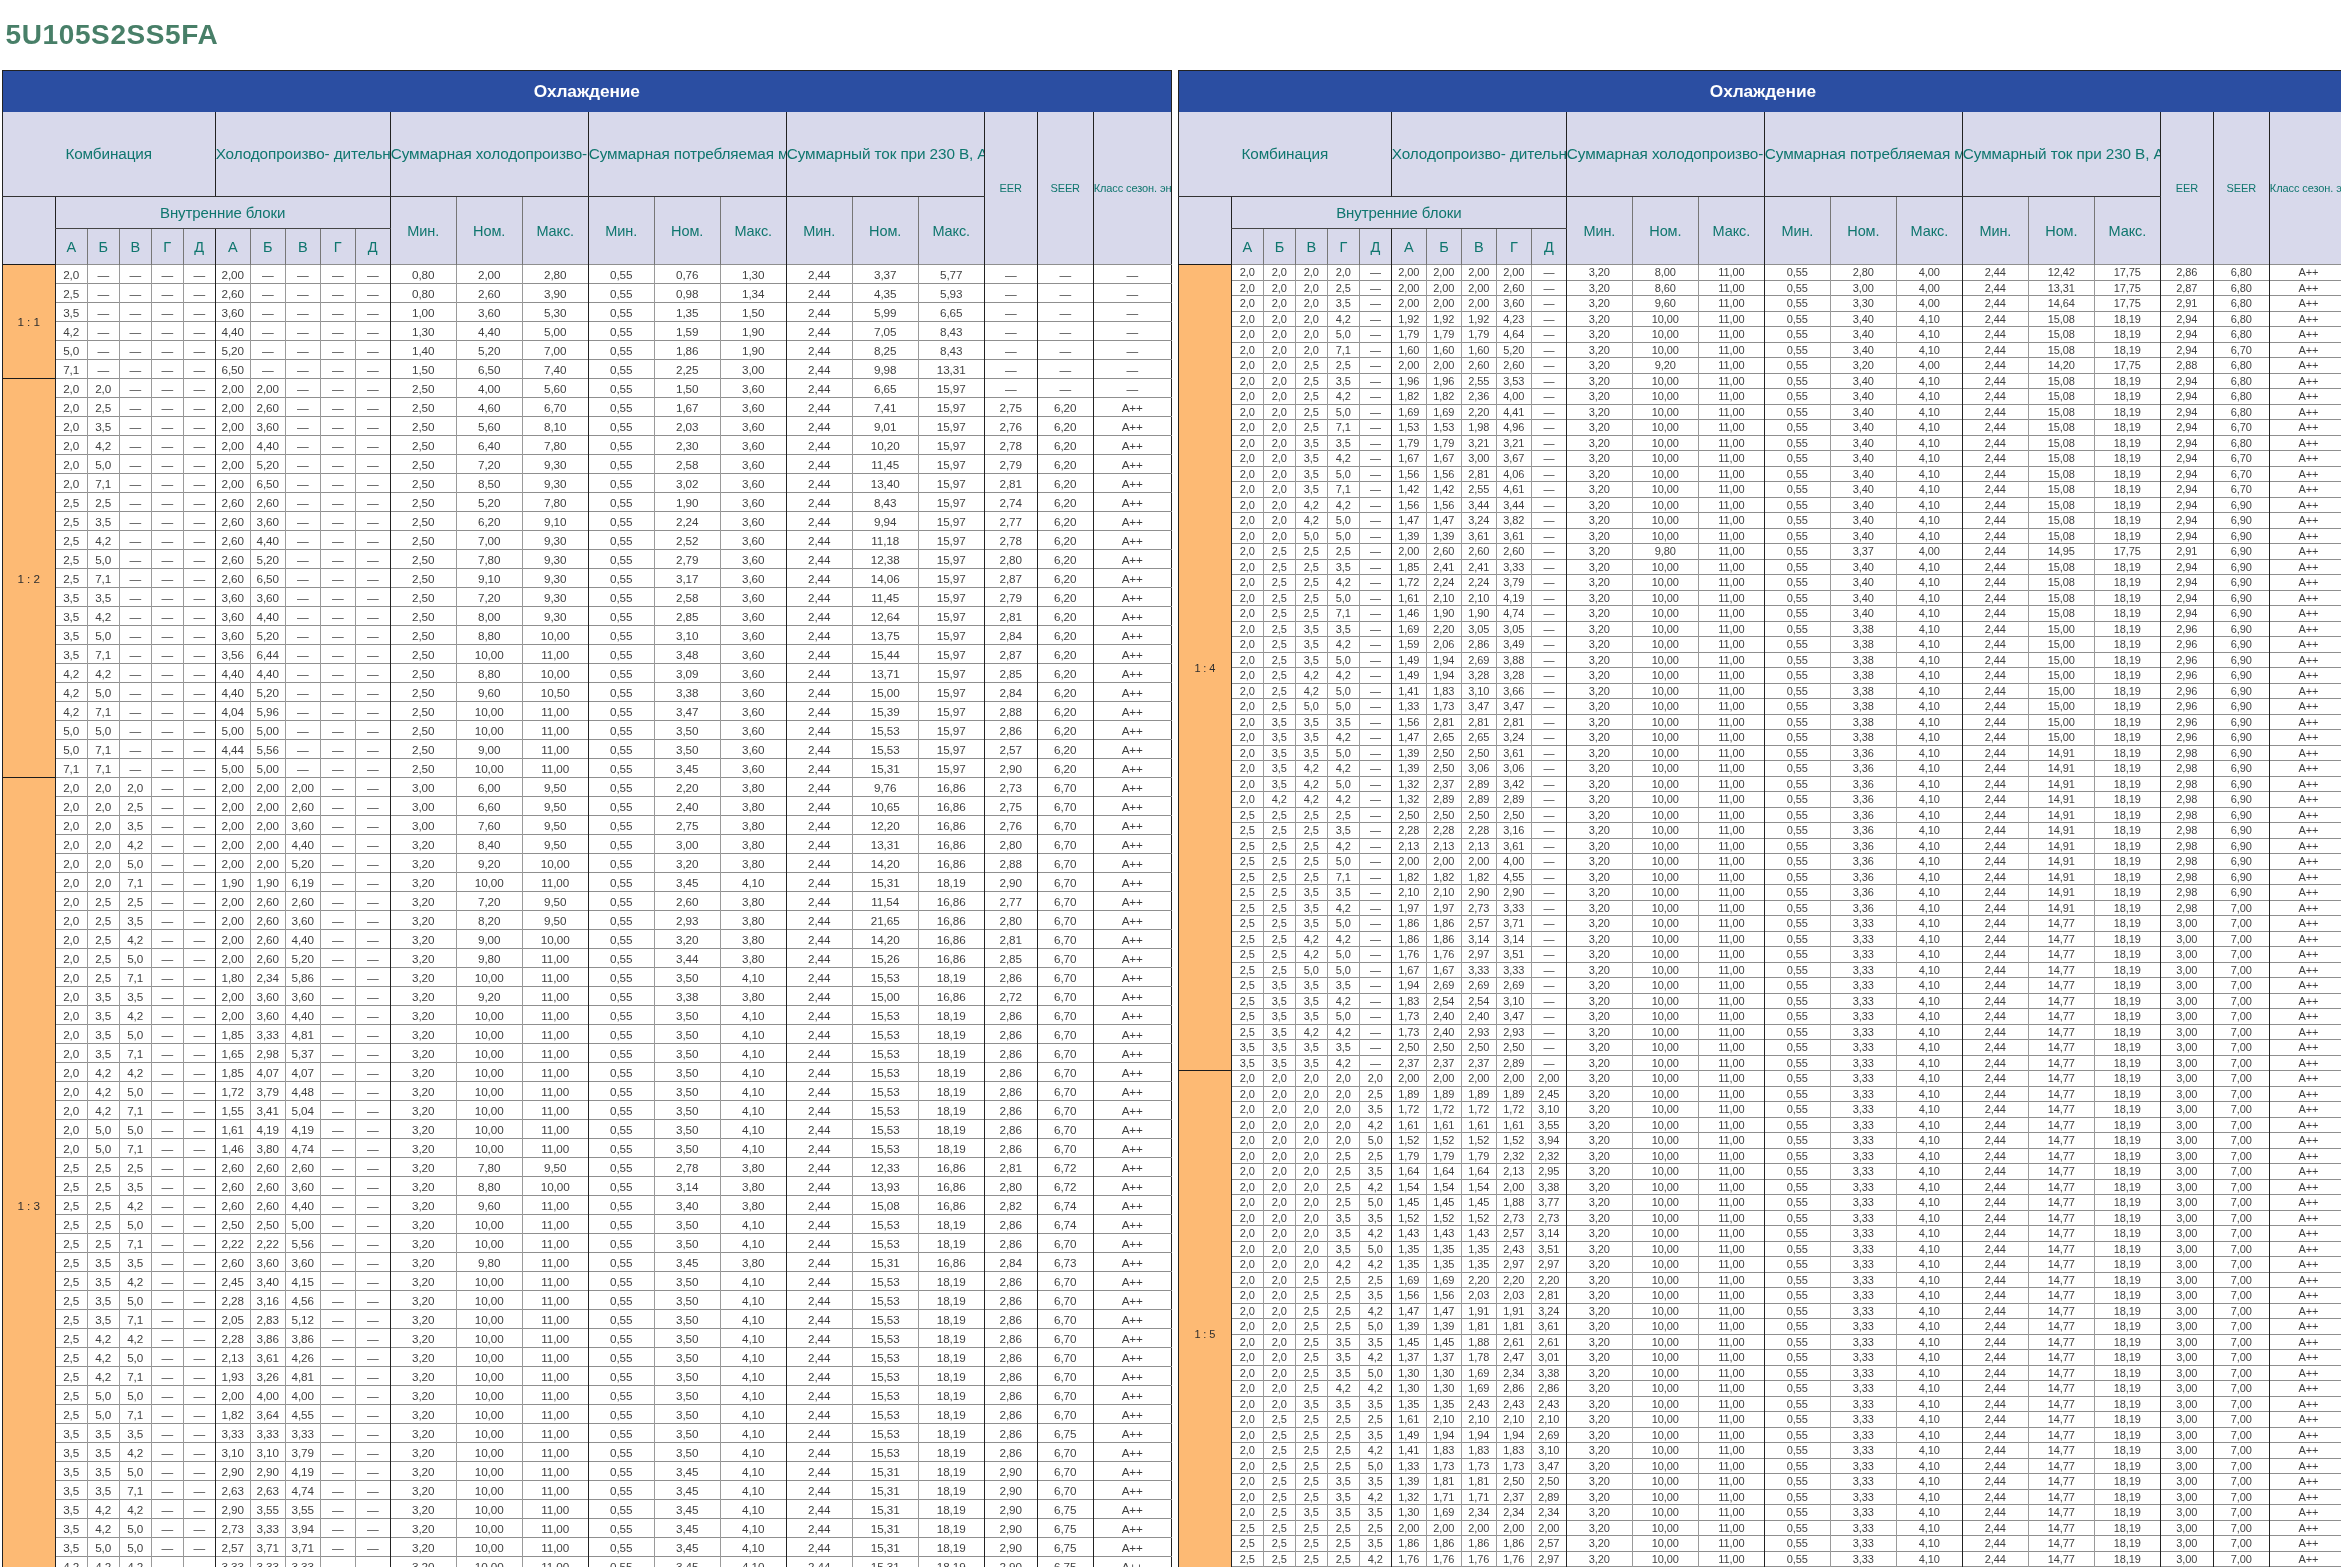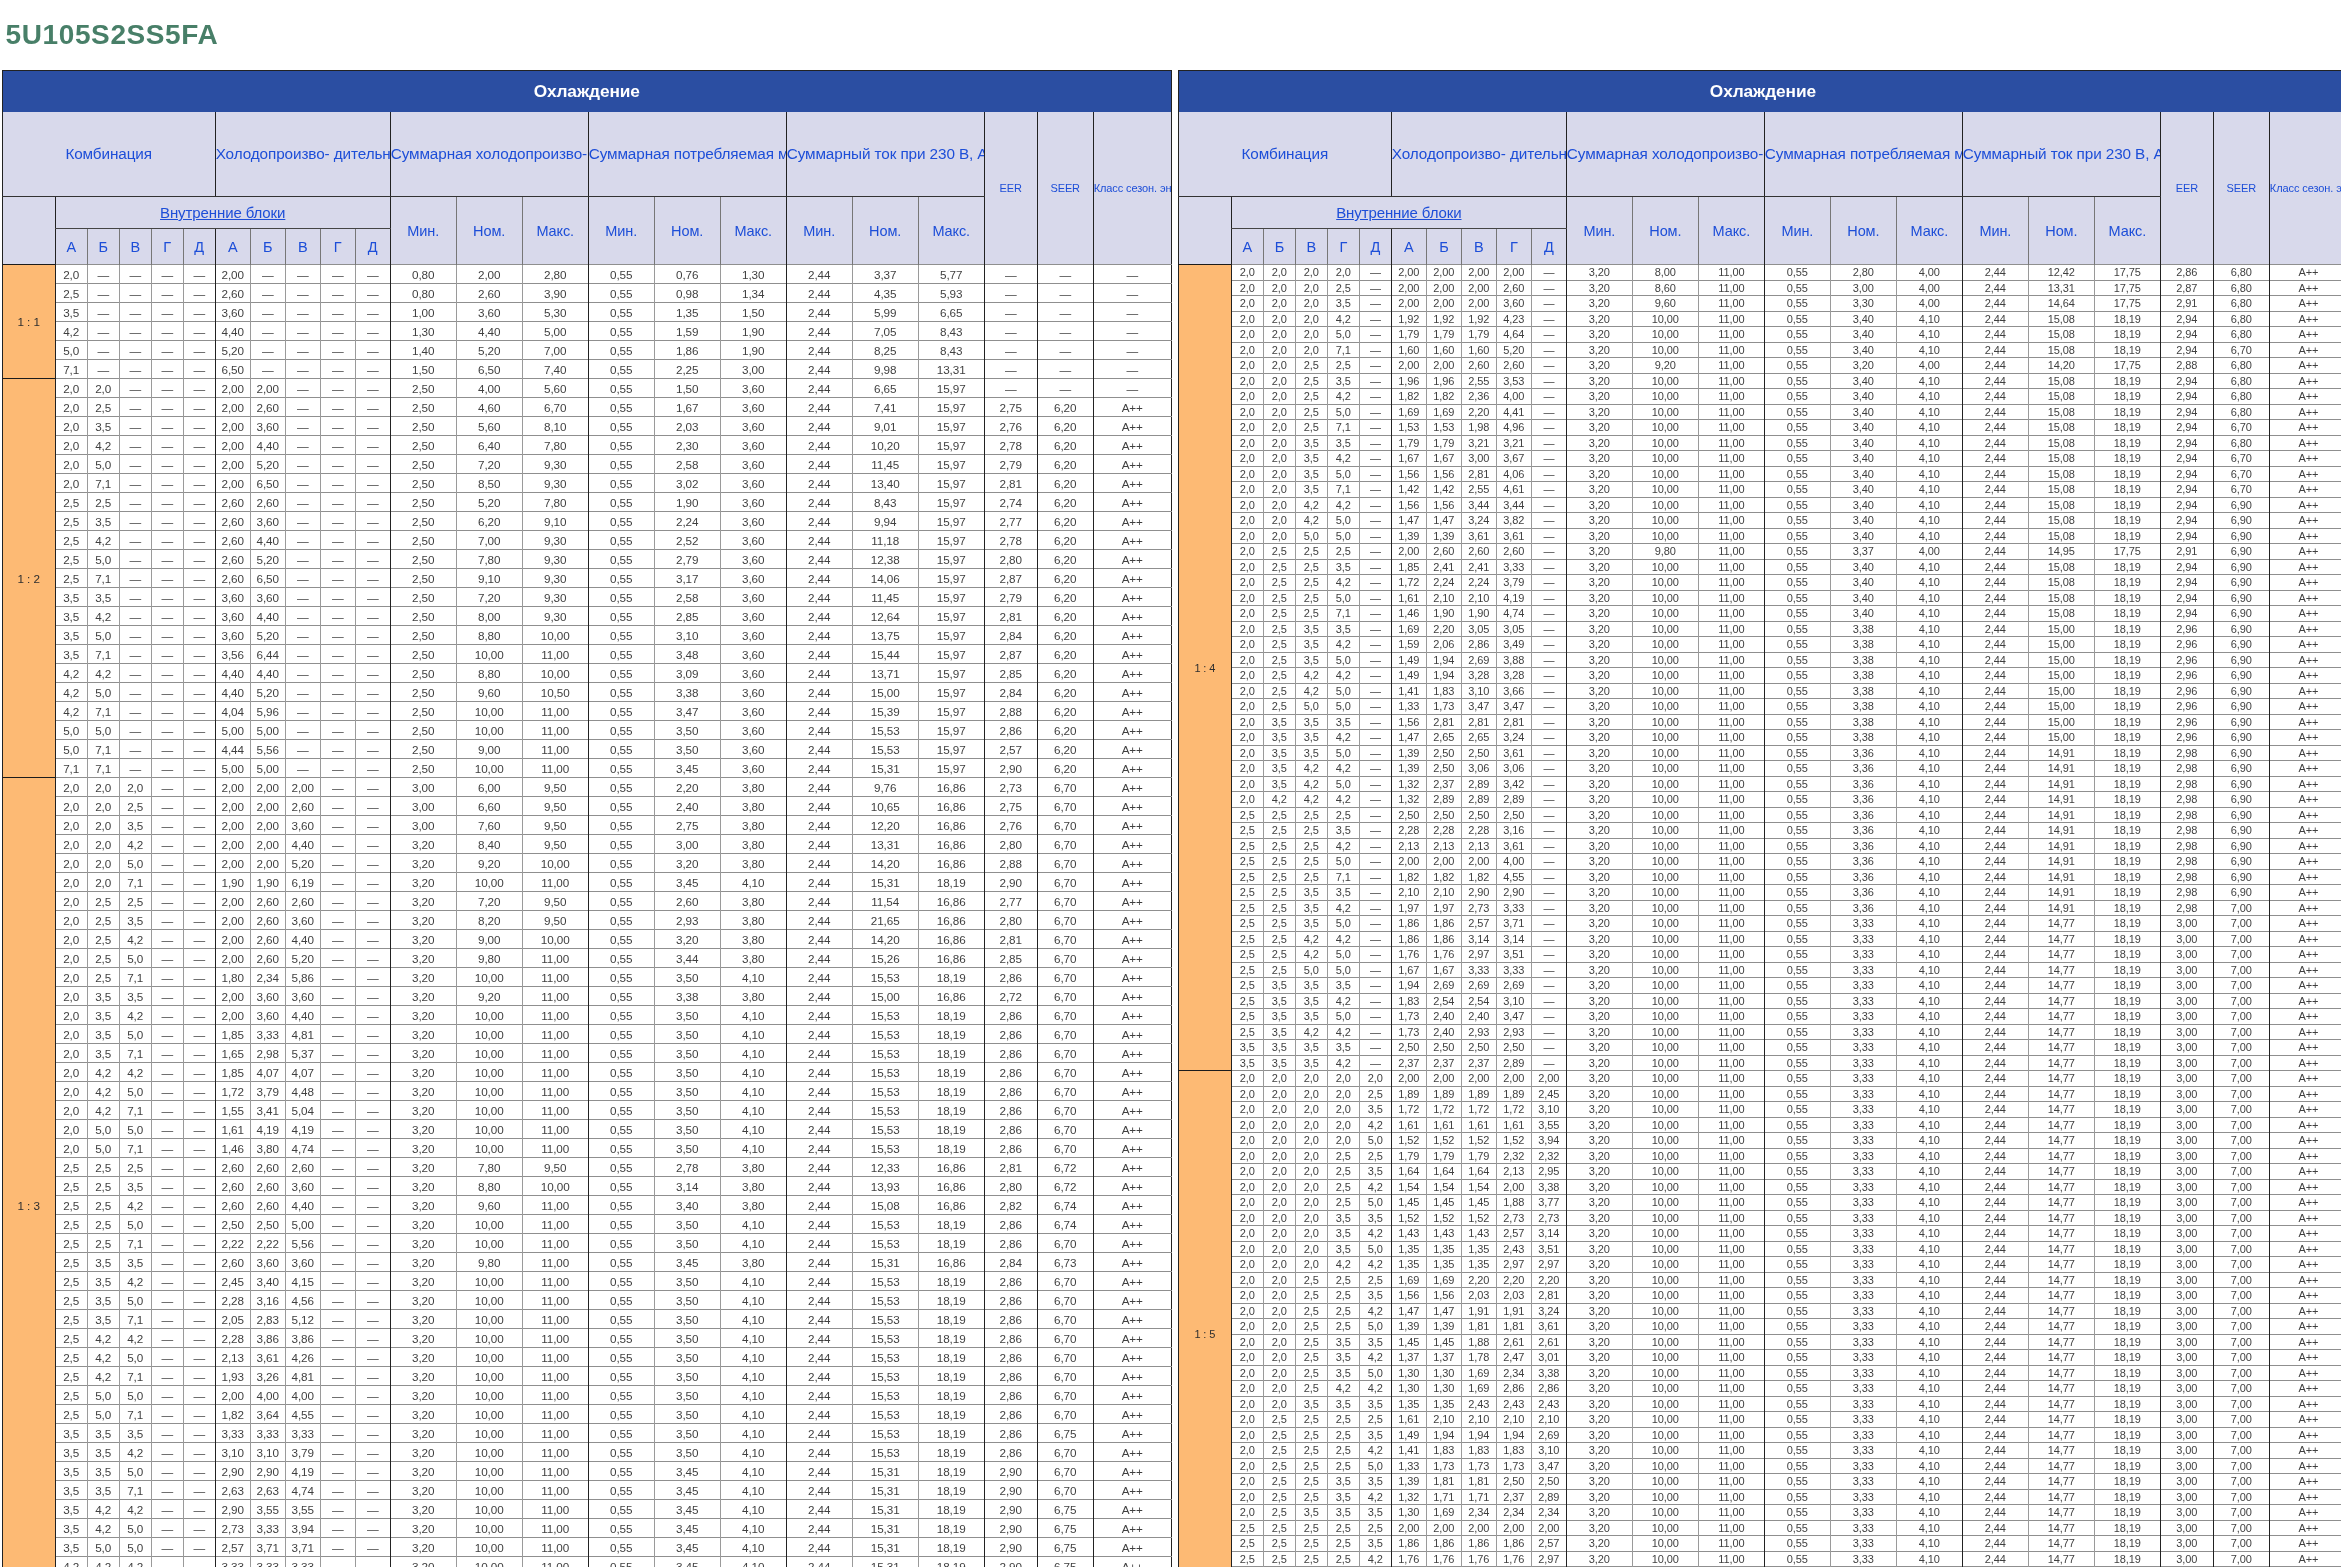--- a/index.html
+++ b/index.html
@@ -1,25 +1,25 @@
 <!DOCTYPE html>
 <html style="font-size:9px"><head>
 <meta charset="utf-8">
 <style>
   html,body{margin:0;padding:0;background:#fff;}
   body{width:2342px;height:1567px;position:relative;font-family:"Liberation Sans",sans-serif;overflow:hidden;}
   .page-title{position:absolute;top:19px;left:5.6px;font-size:28px;font-weight:600;color:#487F68;letter-spacing:0.6px;margin:0;}
   .tables{position:absolute;top:70px;left:1.7px;display:flex;gap:6.1px;}
   table.grid{border-collapse:collapse;table-layout:fixed;width:1167px;border:1.1px solid #222;}
   table.grid td, table.grid th{overflow:hidden;white-space:nowrap;text-align:center;vertical-align:middle;padding:0;letter-spacing:-0.1px;}
-  thead th{background:#D8D9EB;font-weight:400;color:#1d4ed8;}
+  thead th{background:#D8D9EB;font-weight:400;color:#0f766e;}
   th.blue{background:#2B4EA2;color:#fff;font-weight:700;font-size:17.3px;height:41px;letter-spacing:0.3px;}
   th.grp{height:84px;font-size:15.3px;line-height:1.5;white-space:normal;border-bottom:1.1px solid #333;padding:0 7.8px;}
   th.tall{height:84px;font-size:11px;white-space:normal;line-height:1.35;padding:0 3.3px;}
-  th.inner{height:31px;font-size:15px;border-bottom:1.1px solid #444;text-decoration:underline;}
+  th.inner{height:31px;font-size:15px;border-bottom:1.1px solid #444;}
   th.mnm{font-size:14.5px;}
   th.letter{height:35px;font-size:14.5px;border-left:0.6px solid #777;}
   th.ratio-h{border-bottom:none;}
   .gl{border-left:1.1px solid #222 !important;}
   tbody td{border-top:0.6px solid #8f8f8f;border-left:0.6px solid #9a9a9a;color:#3f3f3f;background:#fff;}
   tbody.section{border-top:1.7px solid #1c1c1c;}
   thead{border-bottom:1.7px solid #1c1c1c;}
   td.ratio{font-size:13px;color:#2e2e2e;border-left:none;border-top:none;background:#fdba74;}
   table.tL tbody td{height:18px;font-size:11.7px;}
   table.tR tbody td{height:14.5px;font-size:11px;}

